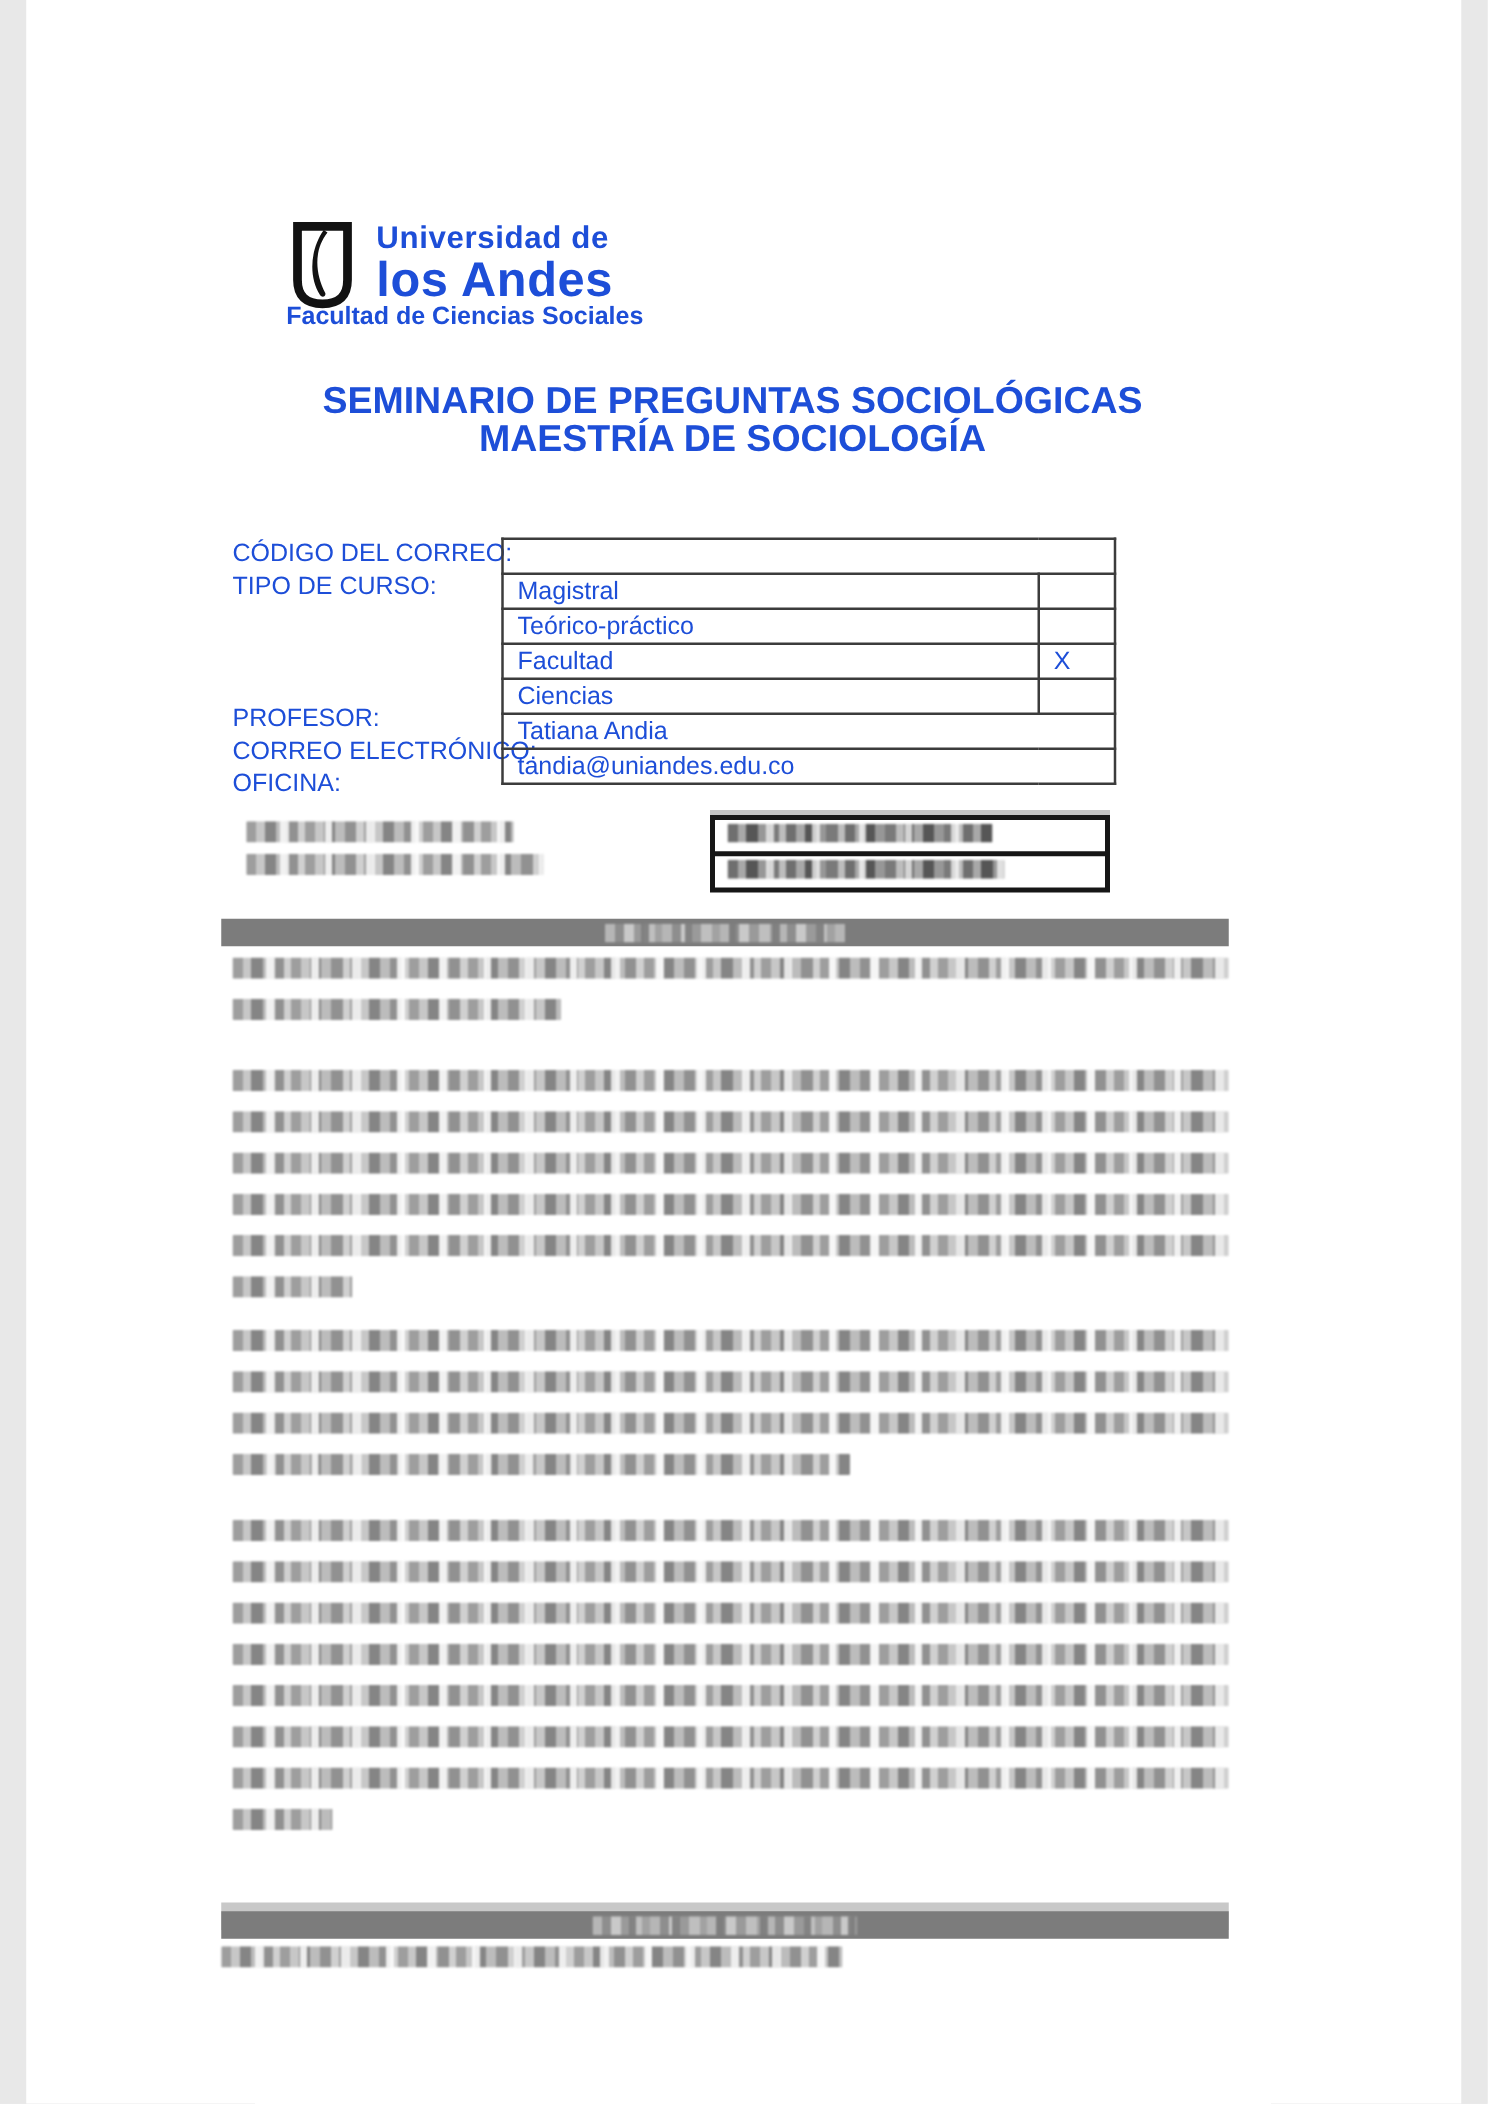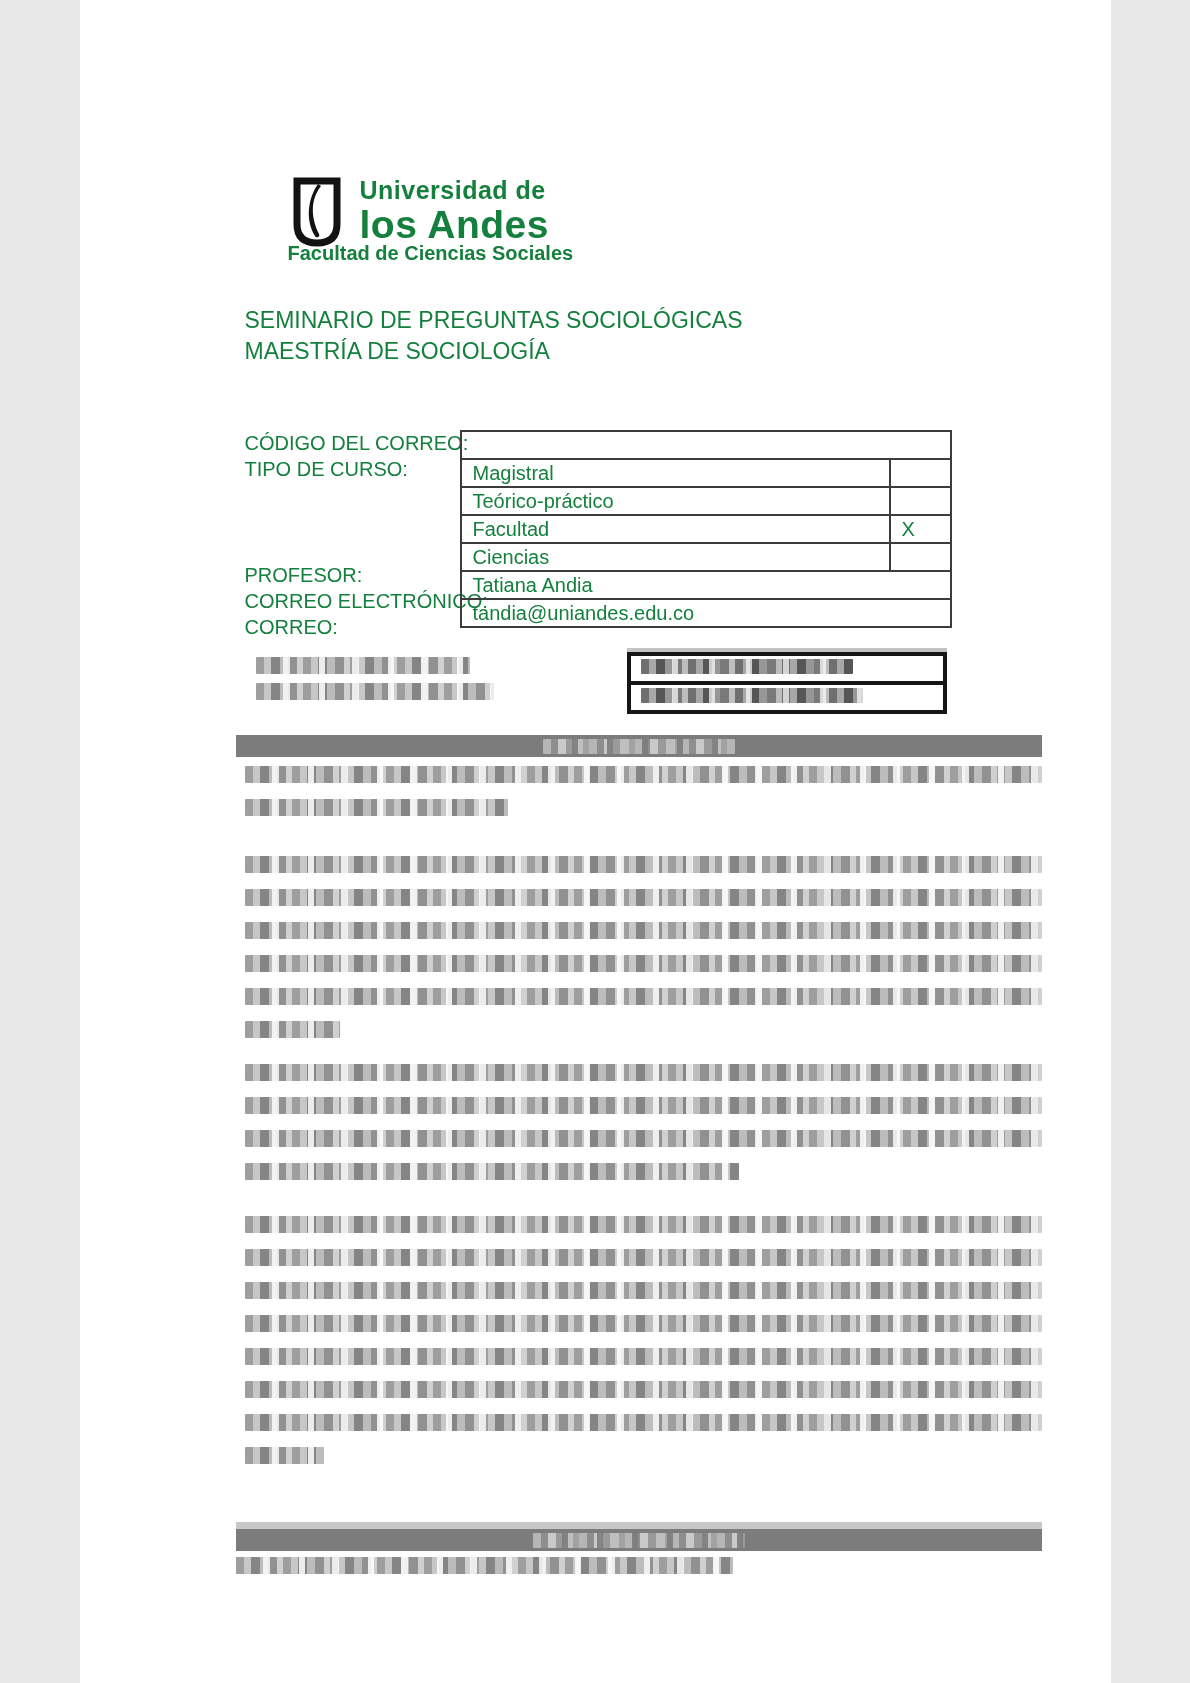--- a/index.html
+++ b/index.html
@@ -1,35 +1,34 @@
 <!DOCTYPE html>
 <html lang="es"><head>
 <meta charset="utf-8">
 <style>
   html,body{margin:0;padding:0;background:#e8e8e8;}
   .page{
     position:relative;
-    width:983px;height:1683px;
+    width:1148px;height:1683px;
     margin:0 auto;
     background:#ffffff;
     font-family:"Liberation Sans", sans-serif;
-    color:#15803d;
+    color:#1d4ed8;
     overflow:hidden;
-    padding-left:48px;
   }
   
   .logo{position:absolute;left:210px;top:170px;}
   .logo-mark{position:absolute;left:0;top:6px;}
   .logo-name{position:absolute;left:70px;top:8px;line-height:1;white-space:nowrap;}
   .logo-name .l1{font-size:25px;font-weight:bold;letter-spacing:.5px;}
   .logo-name .l2{font-size:39px;font-weight:bold;margin-top:2px;letter-spacing:.5px;}
   .logo-faculty{position:absolute;left:-2px;top:72px;font-size:20px;font-weight:bold;white-space:nowrap;}
   
-  .doc-title{position:absolute;left:165px;top:305px;width:800px;text-align:left;
-    font-size:23px;font-weight:normal;line-height:31px;}
+  .doc-title{position:absolute;left:165px;top:305px;width:800px;text-align:center;
+    font-size:30px;font-weight:bold;line-height:31px;}
   
   .field-label{position:absolute;left:165px;font-size:20px;line-height:26px;white-space:nowrap;}
   table.course{position:absolute;left:380px;top:430px;border-collapse:collapse;table-layout:fixed;}
   table.course td{border:2px solid #3c3c3c;height:26px;padding:0 4px 0 11px;
     font-size:20px;vertical-align:middle;white-space:nowrap;overflow:hidden;margin-top:43px;}
   td.c-main{width:412px;}
   td.c-mark{width:44px;}
   
   .rl{
     height:17px;border-radius:1px;
@@ -99,21 +98,21 @@
 
   <div class="doc-title">
     <div>SEMINARIO DE PREGUNTAS SOCIOLÓGICAS</div>
     <div>MAESTRÍA DE SOCIOLOGÍA</div>
   </div>
 
   <div class="field-label" style="top:430px">CÓDIGO DEL CORREO:</div>
   <div class="field-label" style="top:456px">TIPO DE CURSO:</div>
   <div class="field-label" style="top:562px">PROFESOR:</div>
   <div class="field-label" style="top:588px">CORREO ELECTRÓNICO:</div>
-  <div class="field-label" style="top:614px">CORREO:</div>
+  <div class="field-label" style="top:614px">OFICINA:</div>
 
   <table class="course">
     <tbody>
         <tr>
       <td class="c-main" colspan="2"></td>
     </tr>
     <tr>
       <td class="c-main">Magistral</td>
       <td class="c-mark"></td>
     </tr>

